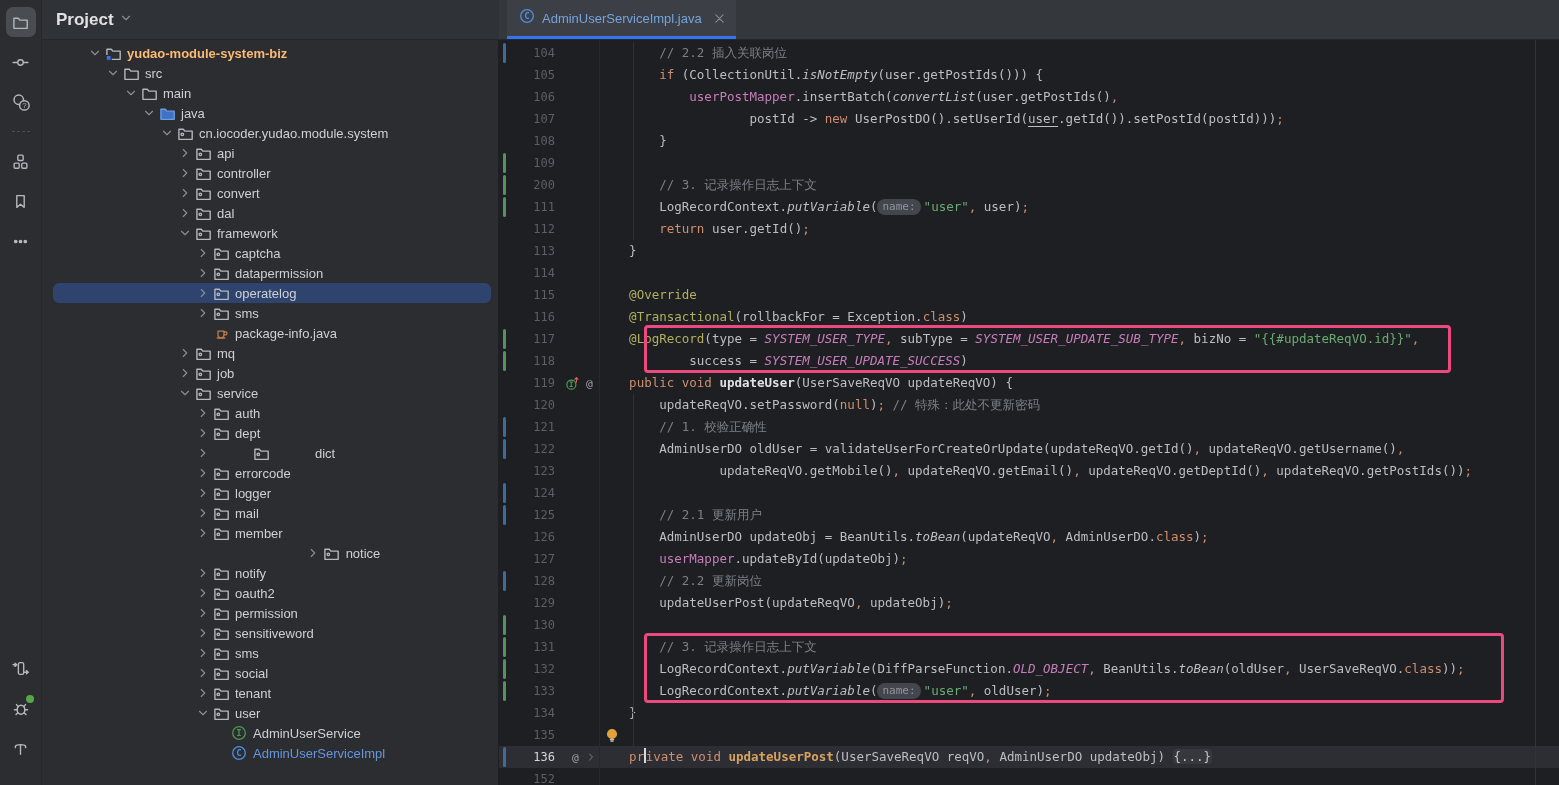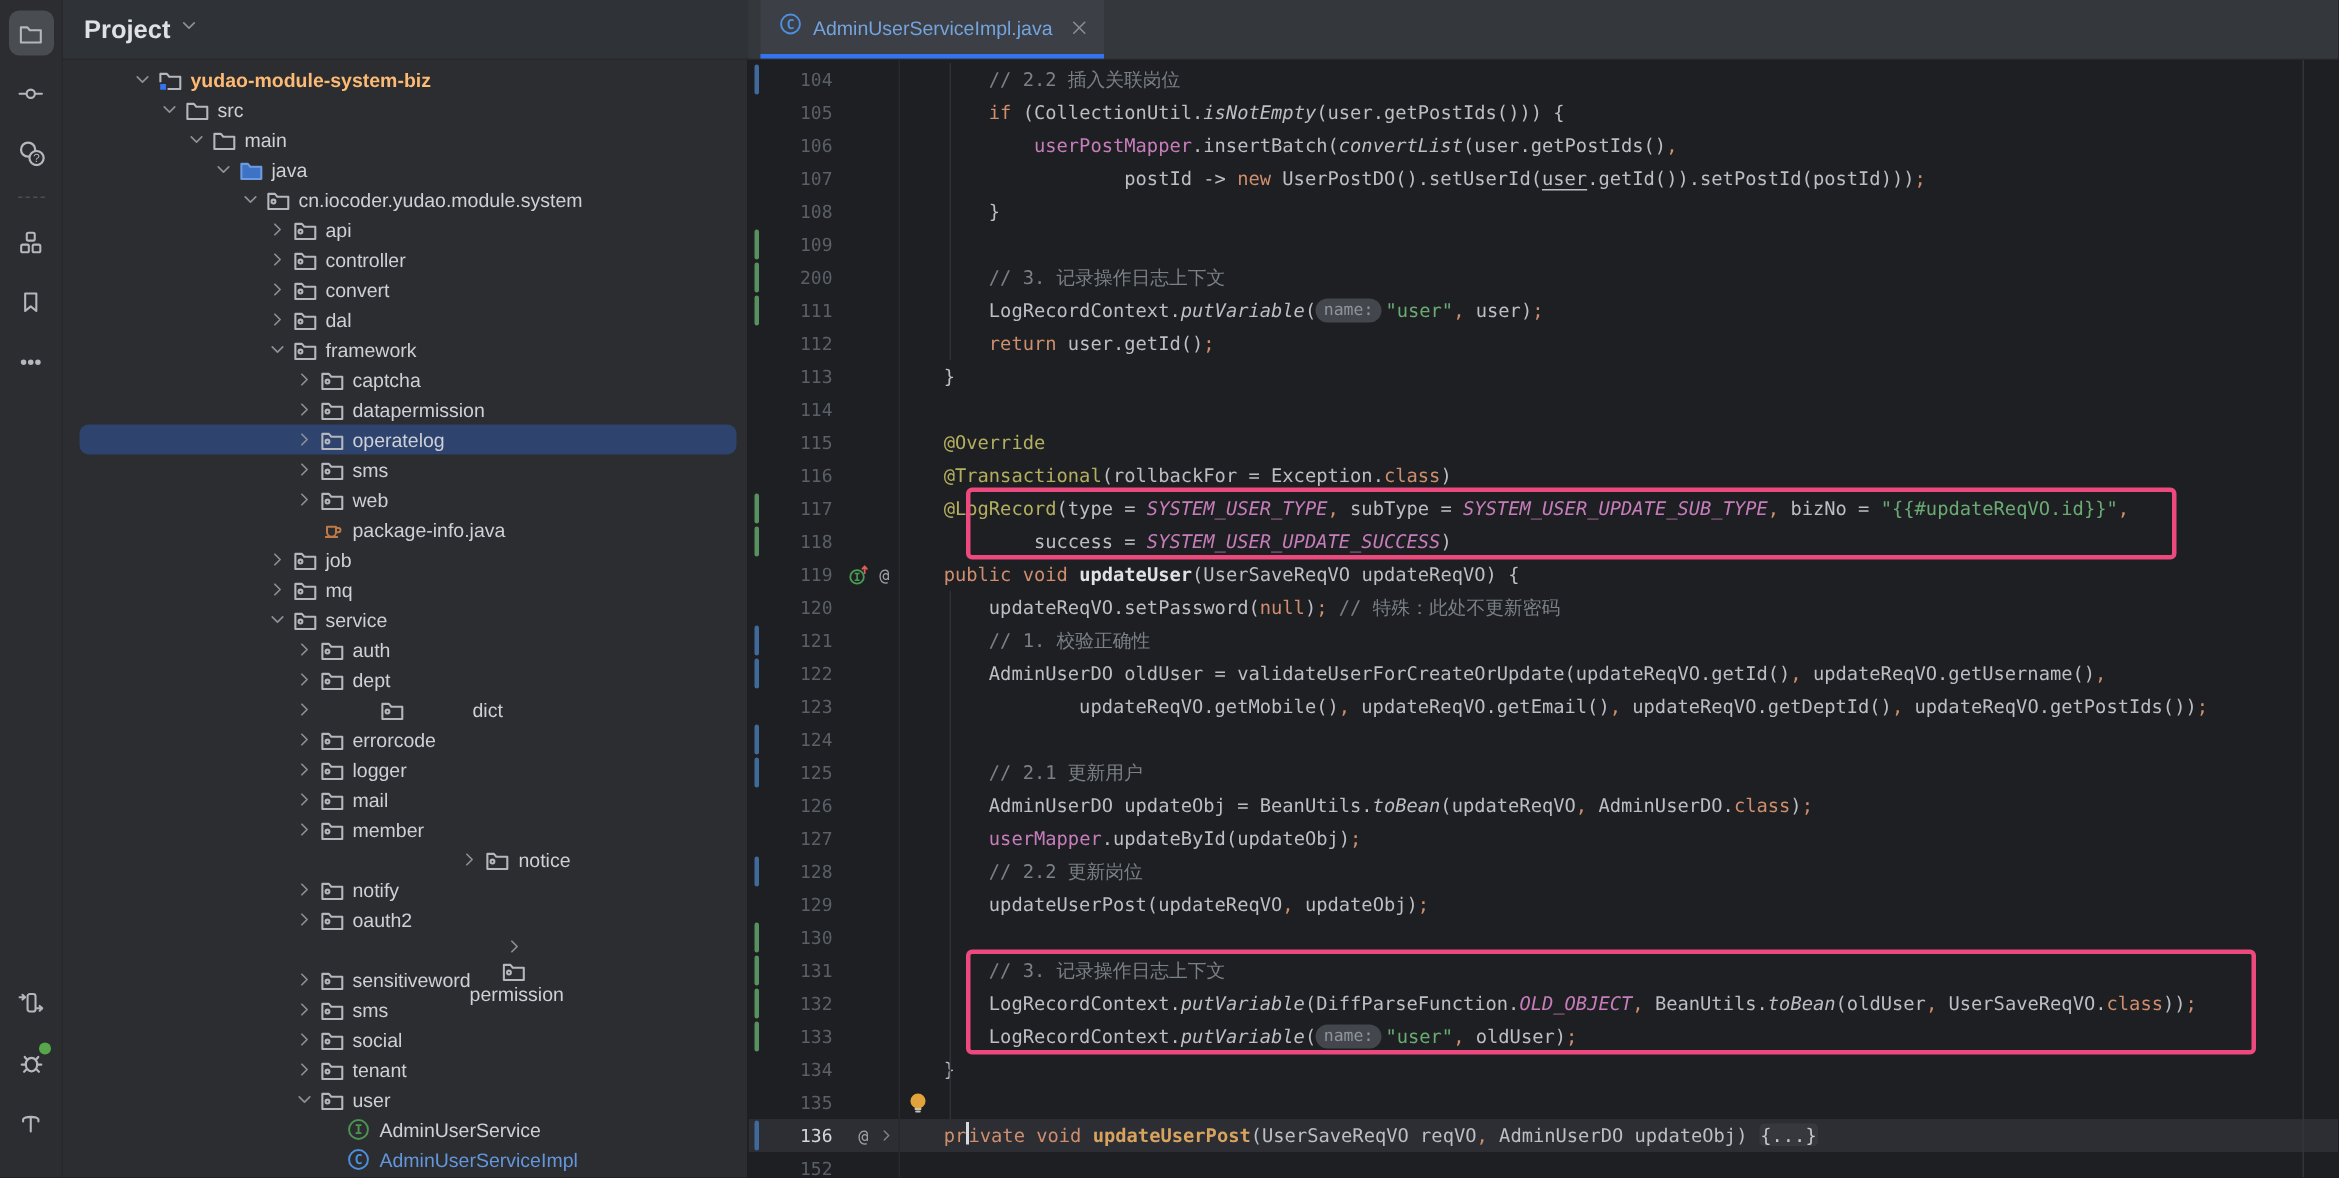--- a/index.html
+++ b/index.html
@@ -375,34 +375,20 @@
             </span>
             <span class="tr-icon">
               <svg width="17" height="17" viewBox="0 0 16 16" fill="none" stroke="#b4b8be" stroke-width="1.3" stroke-linecap="round" stroke-linejoin="round">
                 <path d="M1.8 4h4.1l1.5 1.8h6.9v7.7H1.8z"></path>
                 <circle cx="5" cy="8.8" r="1.2"></circle>
               </svg>
             </span>
             <span class="tr-label">sms</span>
           </div>
           <div class="tree-row" style="padding-left: 141px;">
-            <span class="tr-chev">
-              <svg width="14" height="14" viewBox="0 0 16 16" fill="none" stroke="#b4b8be" stroke-width="1.3" stroke-linecap="round" stroke-linejoin="round">
-                <polyline points="6,4 10,8 6,12" stroke="#8b9096"></polyline>
-              </svg>
-            </span>
-            <span class="tr-icon">
-              <svg width="17" height="17" viewBox="0 0 16 16" fill="none" stroke="#b4b8be" stroke-width="1.3" stroke-linecap="round" stroke-linejoin="round">
-                <path d="M1.8 4h4.1l1.5 1.8h6.9v7.7H1.8z"></path>
-                <circle cx="5" cy="8.8" r="1.2"></circle>
-              </svg>
-            </span>
-            <span class="tr-label">web</span>
-          </div>
-          <div class="tree-row" style="padding-left: 141px;">
             <span class="tr-chev"></span>
             <span class="tr-icon">
               <svg width="16" height="16" viewBox="0 0 16 16" fill="none" stroke="#b4b8be" stroke-width="1.3" stroke-linecap="round" stroke-linejoin="round">
                 <path d="M5 6.2h6v3.6a3 3 0 0 1-6 0z" stroke="#c07a45"></path>
                 <path d="M11 7h1.6a1.4 1.4 0 0 1 0 2.8H11M4.2 13h7.6" stroke="#c07a45"></path>
               </svg>
             </span>
             <span class="tr-label">package-info.java</span>
           </div>
           <div class="tree-row" style="padding-left: 123px;">
@@ -410,39 +396,39 @@
               <svg width="14" height="14" viewBox="0 0 16 16" fill="none" stroke="#b4b8be" stroke-width="1.3" stroke-linecap="round" stroke-linejoin="round">
                 <polyline points="6,4 10,8 6,12" stroke="#8b9096"></polyline>
               </svg>
             </span>
             <span class="tr-icon">
               <svg width="17" height="17" viewBox="0 0 16 16" fill="none" stroke="#b4b8be" stroke-width="1.3" stroke-linecap="round" stroke-linejoin="round">
                 <path d="M1.8 4h4.1l1.5 1.8h6.9v7.7H1.8z"></path>
                 <circle cx="5" cy="8.8" r="1.2"></circle>
               </svg>
             </span>
+            <span class="tr-label">mq</span>
+          </div>
+          <div class="tree-row" style="padding-left: 123px;">
+            <span class="tr-chev">
+              <svg width="14" height="14" viewBox="0 0 16 16" fill="none" stroke="#b4b8be" stroke-width="1.3" stroke-linecap="round" stroke-linejoin="round">
+                <polyline points="6,4 10,8 6,12" stroke="#8b9096"></polyline>
+              </svg>
+            </span>
+            <span class="tr-icon">
+              <svg width="17" height="17" viewBox="0 0 16 16" fill="none" stroke="#b4b8be" stroke-width="1.3" stroke-linecap="round" stroke-linejoin="round">
+                <path d="M1.8 4h4.1l1.5 1.8h6.9v7.7H1.8z"></path>
+                <circle cx="5" cy="8.8" r="1.2"></circle>
+              </svg>
+            </span>
             <span class="tr-label">job</span>
           </div>
           <div class="tree-row" style="padding-left: 123px;">
             <span class="tr-chev">
               <svg width="14" height="14" viewBox="0 0 16 16" fill="none" stroke="#b4b8be" stroke-width="1.3" stroke-linecap="round" stroke-linejoin="round">
-                <polyline points="6,4 10,8 6,12" stroke="#8b9096"></polyline>
-              </svg>
-            </span>
-            <span class="tr-icon">
-              <svg width="17" height="17" viewBox="0 0 16 16" fill="none" stroke="#b4b8be" stroke-width="1.3" stroke-linecap="round" stroke-linejoin="round">
-                <path d="M1.8 4h4.1l1.5 1.8h6.9v7.7H1.8z"></path>
-                <circle cx="5" cy="8.8" r="1.2"></circle>
-              </svg>
-            </span>
-            <span class="tr-label">mq</span>
-          </div>
-          <div class="tree-row" style="padding-left: 123px;">
-            <span class="tr-chev">
-              <svg width="14" height="14" viewBox="0 0 16 16" fill="none" stroke="#b4b8be" stroke-width="1.3" stroke-linecap="round" stroke-linejoin="round">
                 <polyline points="4,6 8,10 12,6" stroke="#8b9096"></polyline>
               </svg>
             </span>
             <span class="tr-icon">
               <svg width="17" height="17" viewBox="0 0 16 16" fill="none" stroke="#b4b8be" stroke-width="1.3" stroke-linecap="round" stroke-linejoin="round">
                 <path d="M1.8 4h4.1l1.5 1.8h6.9v7.7H1.8z"></path>
                 <circle cx="5" cy="8.8" r="1.2"></circle>
               </svg>
             </span>
             <span class="tr-label">service</span>
@@ -580,21 +566,21 @@
               </svg>
             </span>
             <span class="tr-icon">
               <svg width="17" height="17" viewBox="0 0 16 16" fill="none" stroke="#b4b8be" stroke-width="1.3" stroke-linecap="round" stroke-linejoin="round">
                 <path d="M1.8 4h4.1l1.5 1.8h6.9v7.7H1.8z"></path>
                 <circle cx="5" cy="8.8" r="1.2"></circle>
               </svg>
             </span>
             <span class="tr-label">oauth2</span>
           </div>
-          <div class="tree-row" style="padding-left: 141px; flex-direction: column;">
+          <div class="tree-row" style="padding-left: 141px;">
             <span class="tr-chev">
               <svg width="14" height="14" viewBox="0 0 16 16" fill="none" stroke="#b4b8be" stroke-width="1.3" stroke-linecap="round" stroke-linejoin="round">
                 <polyline points="6,4 10,8 6,12" stroke="#8b9096"></polyline>
               </svg>
             </span>
             <span class="tr-icon">
               <svg width="17" height="17" viewBox="0 0 16 16" fill="none" stroke="#b4b8be" stroke-width="1.3" stroke-linecap="round" stroke-linejoin="round">
                 <path d="M1.8 4h4.1l1.5 1.8h6.9v7.7H1.8z"></path>
                 <circle cx="5" cy="8.8" r="1.2"></circle>
               </svg>

